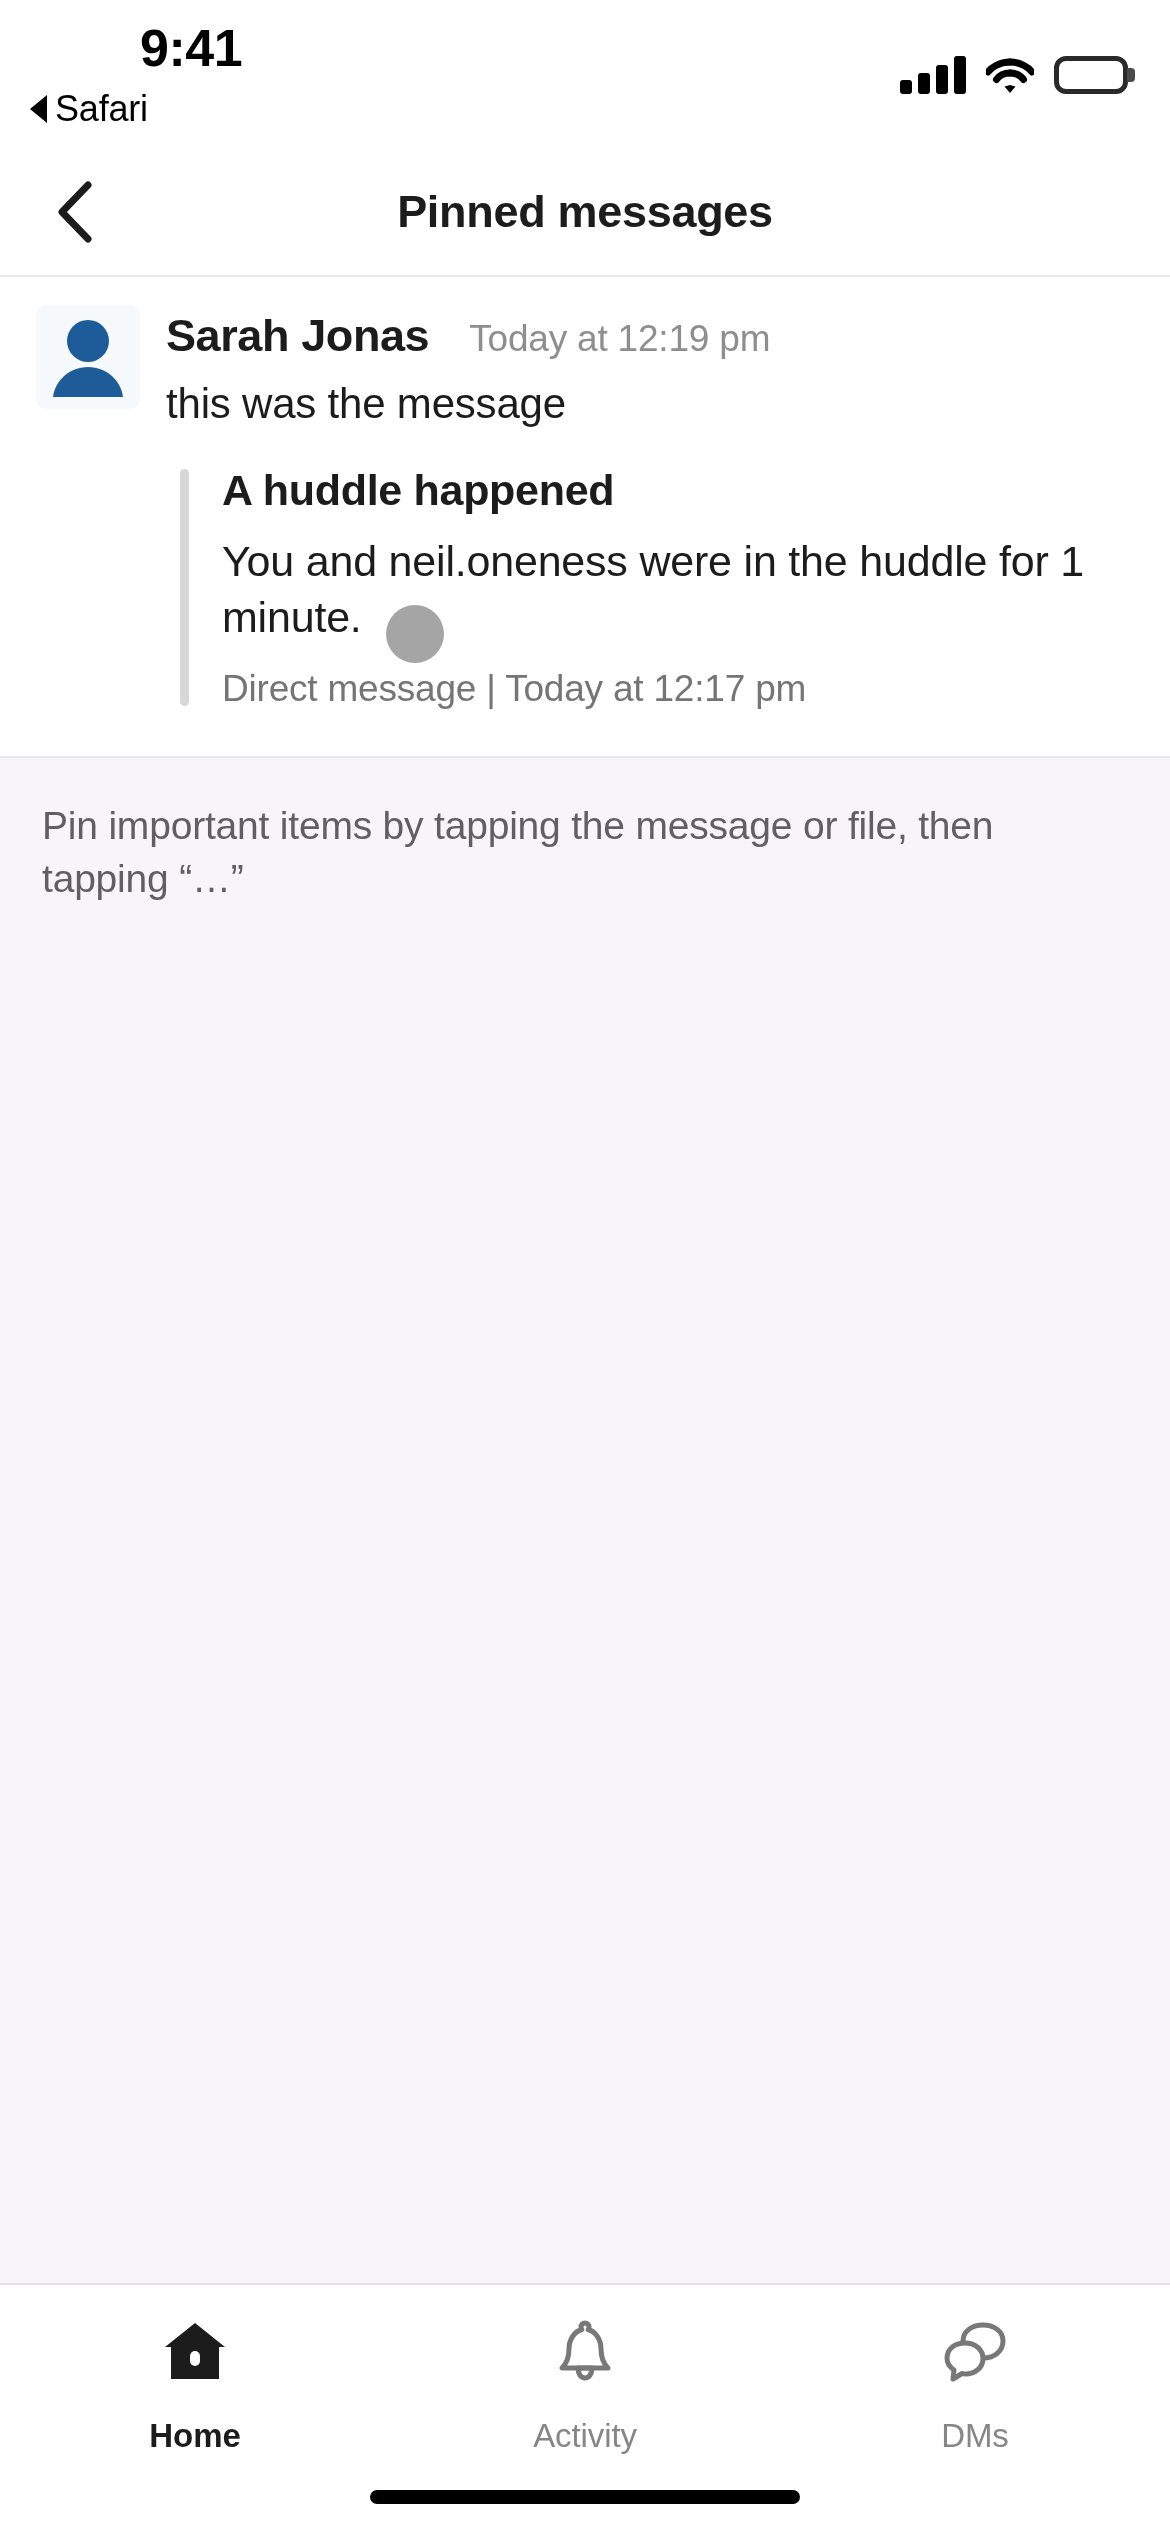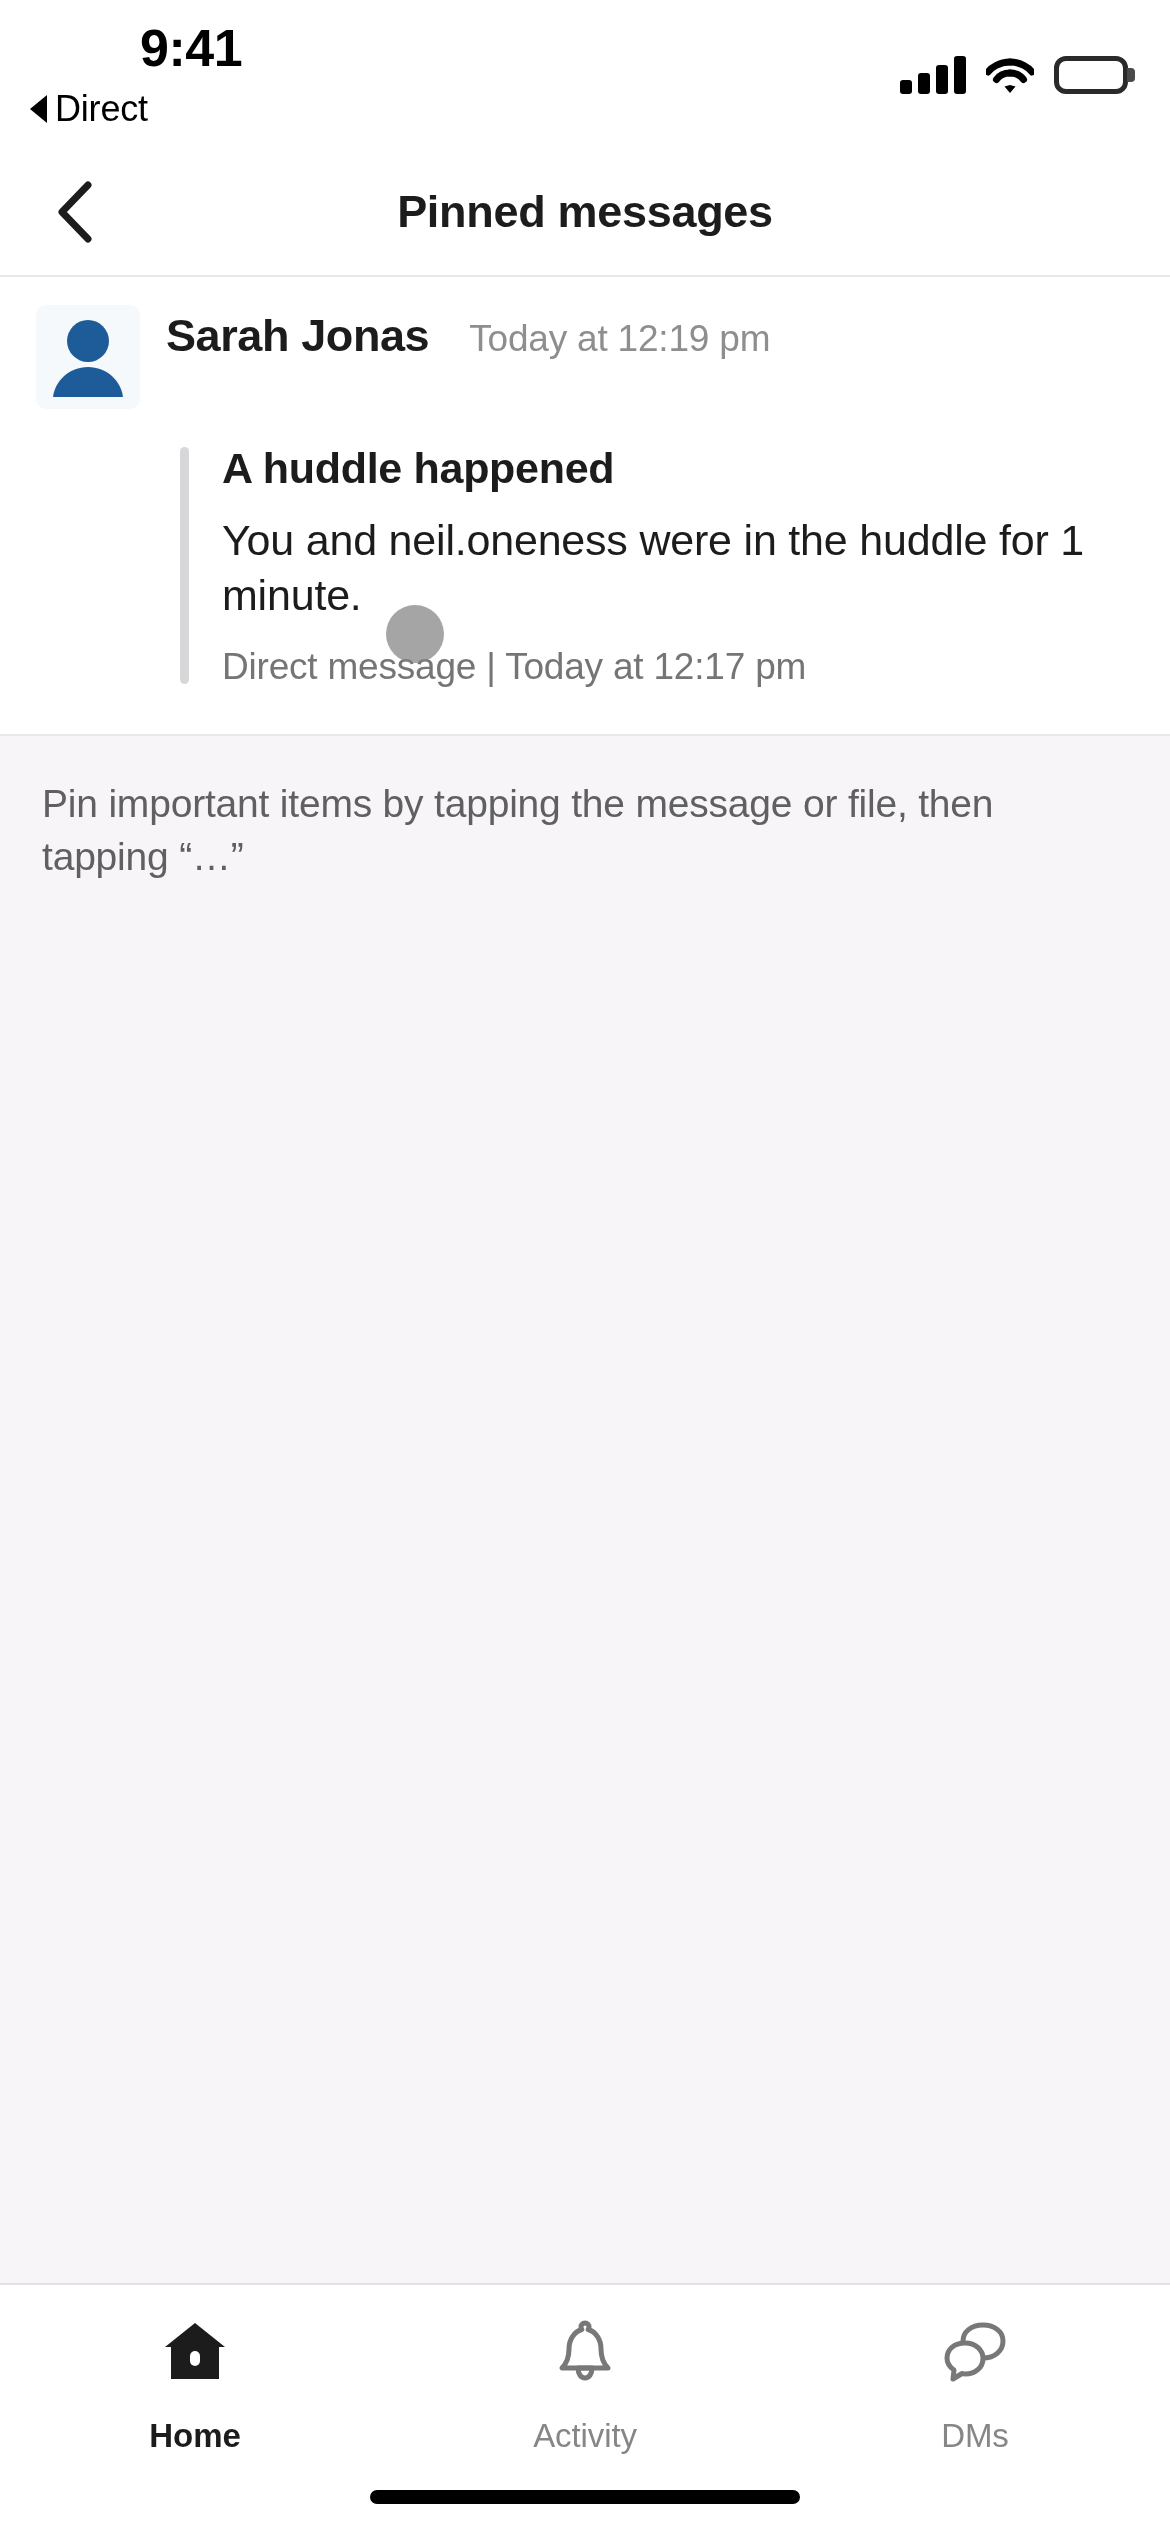--- a/index.html
+++ b/index.html
@@ -304,21 +304,21 @@
 </head>
 <body>
 
 <div class="phone">
 
   <div class="status-bar">
     <div class="status-time">9:41</div>
 
     <div class="status-back-app">
       <span class="tri"></span>
-      <span class="lbl">Direct</span>
+      <span class="lbl">Safari</span>
     </div>
 
     <div class="status-icons">
       <span class="signal">
         <i></i>
           <i></i>
           <i></i>
           <i></i>
       </span>
       <span>
@@ -355,20 +355,21 @@
             <circle cx="52" cy="36" r="21" fill="#1d5c99"></circle>
             <path d="M52 62 C33 62 19 76 17 92 L87 92 C85 76 71 62 52 62 Z" fill="#1d5c99"></path>
           </svg>
         </span>
       </div>
       <div class="msg-main">
         <div class="msg-head">
           <span class="msg-author">Sarah Jonas</span>
           <span class="msg-time">Today at 12:19 pm</span>
         </div>
+        <div class="msg-body">this was the message</div>
       </div>
     </div>
 
     <div class="quote">
       <div class="quote-title">A huddle happened</div>
       <div class="quote-text">You and neil.oneness were in the huddle for 1 minute.</div>
       <div class="quote-meta">Direct message | Today at 12:17 pm</div>
     </div>
 
     <div class="touch-dot"></div>

